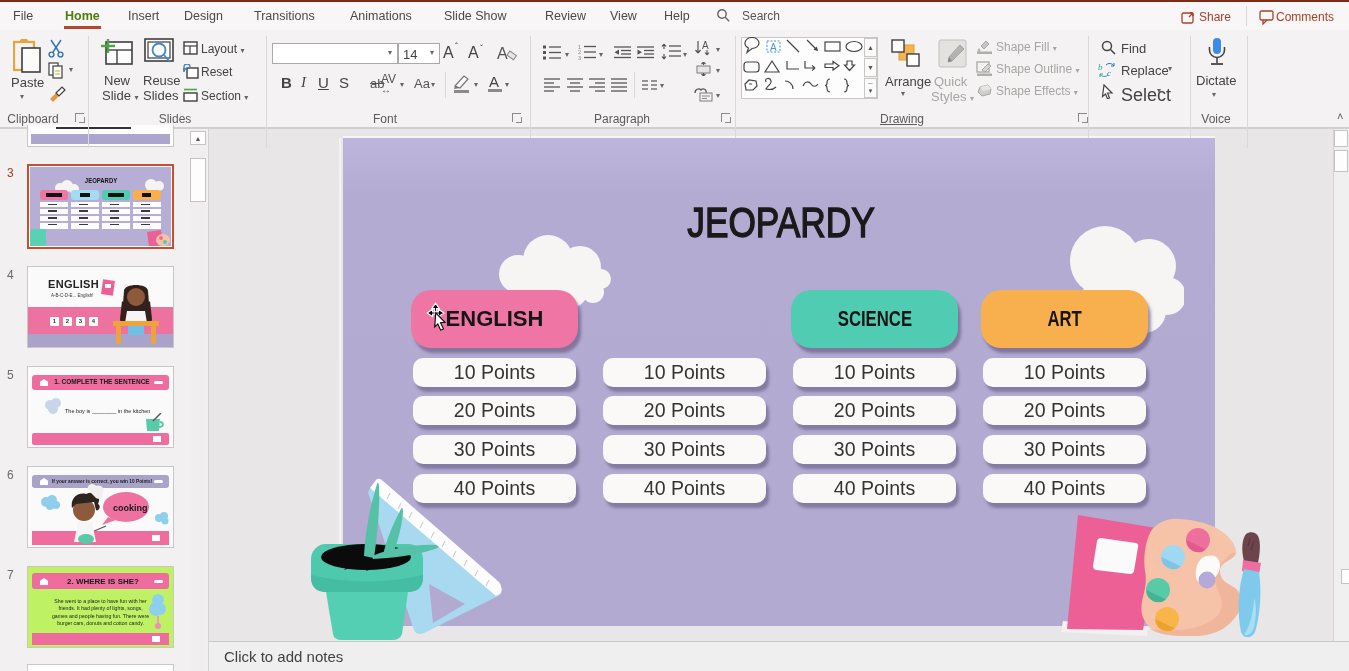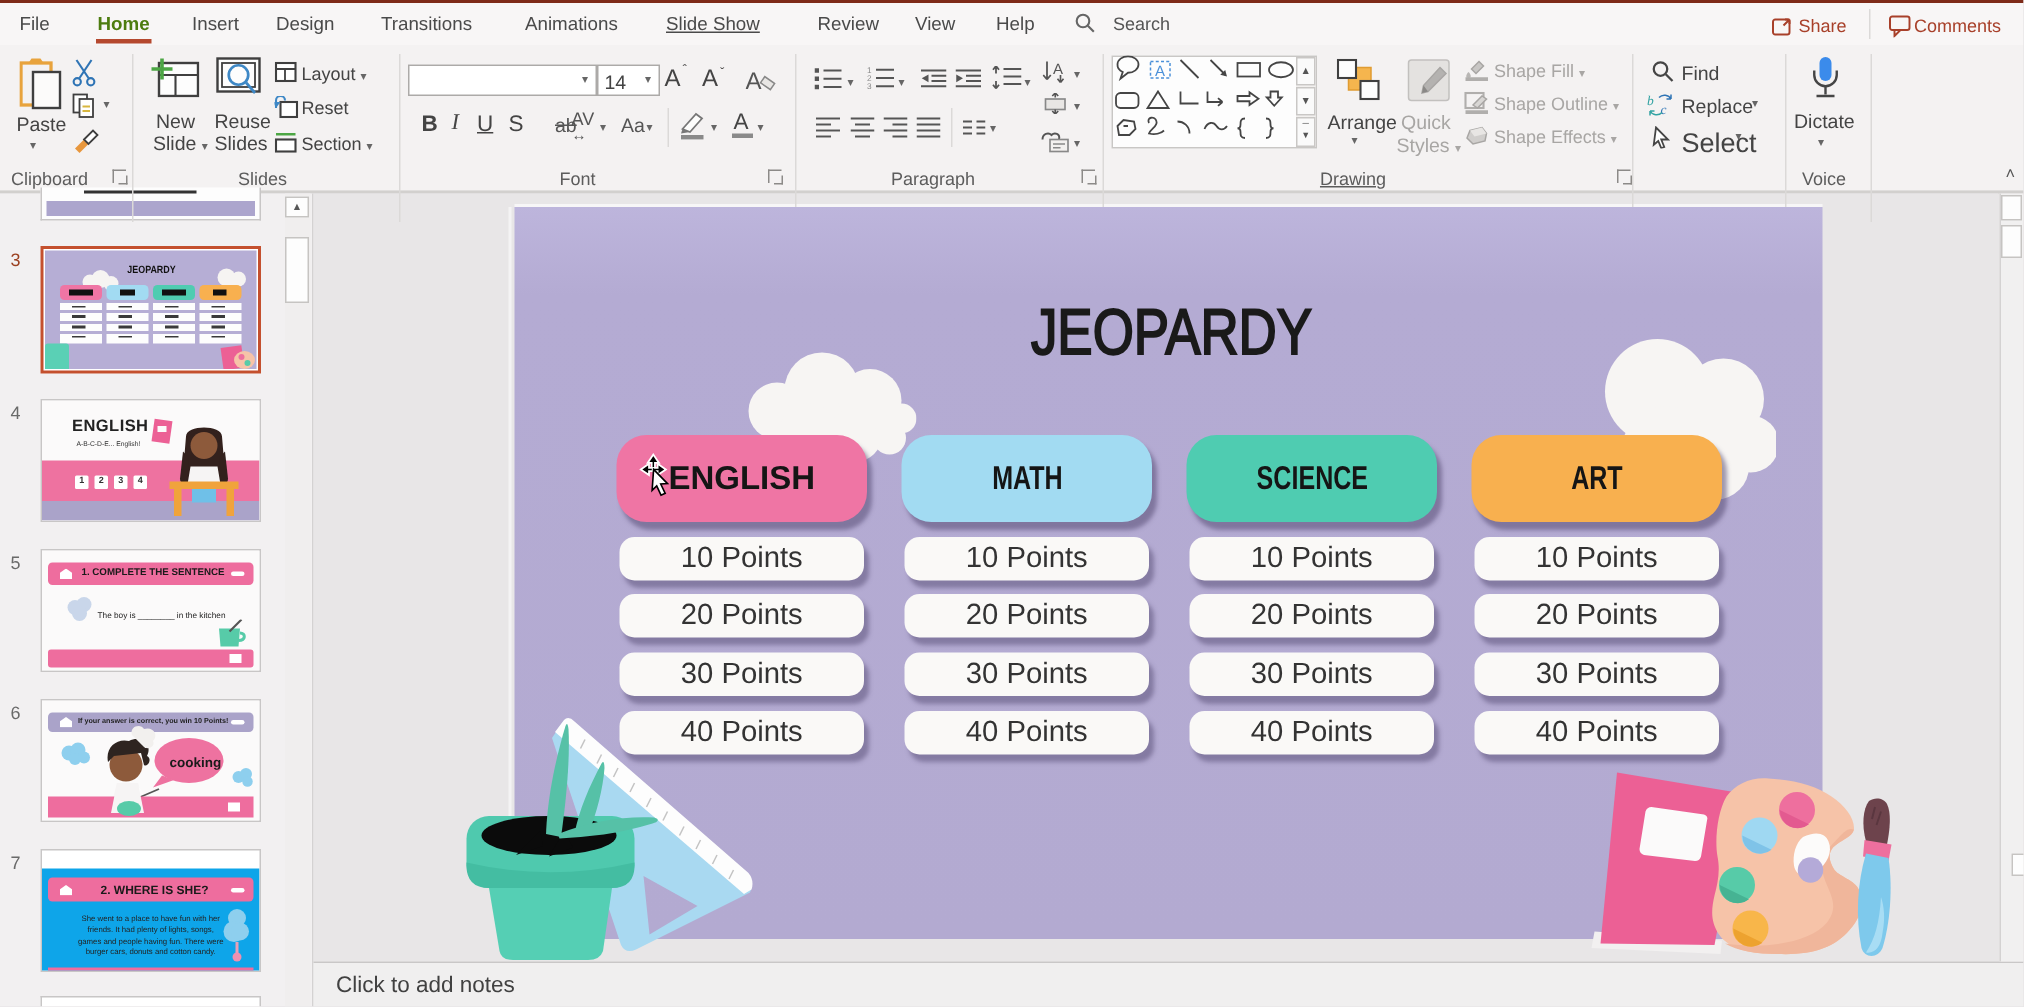--- a/index.html
+++ b/index.html
@@ -212,21 +212,21 @@
     <div class="abs" style="left:124px;top:68px;width:8px;height:6px;background:#fff;"></div>
     <svg class="abs" style="left:30px;top:15px;" width="60" height="62" viewBox="0 0 60 62">
       <path d="M20,40 L34,40 L38,60 L16,60 Z" fill="#f6f4f4"></path>
       <ellipse cx="28" cy="57" rx="8" ry="5" fill="#57cba8"></ellipse>
     </svg>
   </div>
 </div>
 <div class="snum" style="top:568px;">7</div>
 
 <div class="thumb" style="top:566px;height:82px;">
-  <div class="abs" style="left:0;top:12px;width:145px;height:80px;background:#0ea5e9;">
+  <div class="abs" style="left:0;top:0;width:145px;height:80px;background:#bef264;">
     <div class="abs" style="left:4px;top:6px;width:137px;height:16px;background:#ee6d9e;border-radius:3px;"></div>
     <div class="abs" style="left:12px;top:11px;width:8px;height:7px;background:#fff;border-radius:2px 2px 0 0;clip-path:polygon(50% 0,100% 40%,100% 100%,0 100%,0 40%);"></div>
     <div class="abs" style="left:35px;top:10px;width:80px;height:11px;font-size:8px;font-weight:bold;color:#1a1a1a;text-align:center;">2. WHERE IS SHE?</div>
     <div class="abs" style="left:126px;top:13px;width:9px;height:3px;background:#fff;border-radius:2px;"></div>
     <div class="abs" style="left:22px;top:31px;width:101px;height:32px;font-size:5.2px;color:#222;text-align:center;line-height:7.4px;">She went to a place to have fun with her friends. It had plenty of lights, songs, games and people having fun. There were burger cars, donuts and cotton candy.</div>
     <svg class="abs" style="left:120px;top:26px;" width="20" height="38" viewBox="0 0 20 38">
           <g fill="#8ecfee">
             <circle cx="10" cy="7" r="6"></circle>
             <circle cx="8" cy="16" r="7"></circle>
             <circle cx="12" cy="16" r="6"></circle>
@@ -249,21 +249,21 @@
 <div class="abs" style="left:1334px;top:150px;width:14px;height:22px;background:#fdfdfd;border:1px solid #c6c4c2;"></div>
 <div class="abs" style="left:1341px;top:569px;width:12px;height:15px;background:#fdfdfd;border:1px solid #c6c4c2;"></div>
 
 <div id="tabs">
 <div class="tab" style="left:13px;">File</div>
 <div class="tab" style="left:65px;color:#4d7c0f;font-weight:bold;">Home</div>
 <div class="tab" style="left:128px;">Insert</div>
 <div class="tab" style="left:184px;">Design</div>
 <div class="tab" style="left:254px;">Transitions</div>
 <div class="tab" style="left:350px;">Animations</div>
-<div class="tab" style="left:444px;text-decoration:underline;">Slide Show</div>
+<div class="tab" style="left:444px;">Slide Show</div>
 <div class="tab" style="left:545px;">Review</div>
 <div class="tab" style="left:610px;">View</div>
 <div class="tab" style="left:664px;">Help</div>
 <div class="abs" style="left:64px;top:26px;width:37px;height:2.5px;background:#b5492f;"></div>
 <svg class="abs" style="left:716px;top:8px;" width="15" height="15" viewBox="0 0 15 15">
       <circle cx="6" cy="6" r="4.2" fill="none" stroke="#666" stroke-width="1.4"></circle>
       <line x1="9.2" y1="9.2" x2="13.2" y2="13.2" stroke="#666" stroke-width="1.4"></line>
     </svg>
 <div class="tab" style="left:742px;color:#555;font-size:12px;">Search</div>
 </div>
@@ -620,23 +620,20 @@
     <g fill="#f7f5f3">
       <circle cx="46" cy="38" r="35"></circle>
       <circle cx="90" cy="43" r="27"></circle>
       <circle cx="108" cy="73" r="19"></circle>
       <circle cx="52" cy="78" r="30"></circle>
       <circle cx="85" cy="88" r="22"></circle>
     </g>
   </svg>
   <div class="abs" style="left:347px;top:60px;width:182px;height:48px;display:flex;align-items:center;justify-content:center;font-weight:normal;-webkit-text-stroke:1.4px #1a1a1a;font-size:43px;color:#1a1a1a;transform:scaleX(0.82);transform-origin:center;">JEOPARDY</div>
   <div class="hdr" style="left:68px;top:152px;background:#ef75a4;">ENGLISH</div>
-  <div class="hdr" style="left:258px;top:152px;background:#a2dbf2;">
-      <span>MATH</span>
-    </div>
   <div class="hdr" style="left:448px;top:152px;background:#4fccb1;">
       <span>SCIENCE</span>
     </div>
   <div class="hdr" style="left:638px;top:152px;background:#f8b04f;">
       <span>ART</span>
     </div>
   <div class="pt" style="left:70px;top:220px;">10 Points</div>
   <div class="pt" style="left:70px;top:258px;">20 Points</div>
   <div class="pt" style="left:70px;top:297px;">30 Points</div>
   <div class="pt" style="left:70px;top:336px;">40 Points</div>

